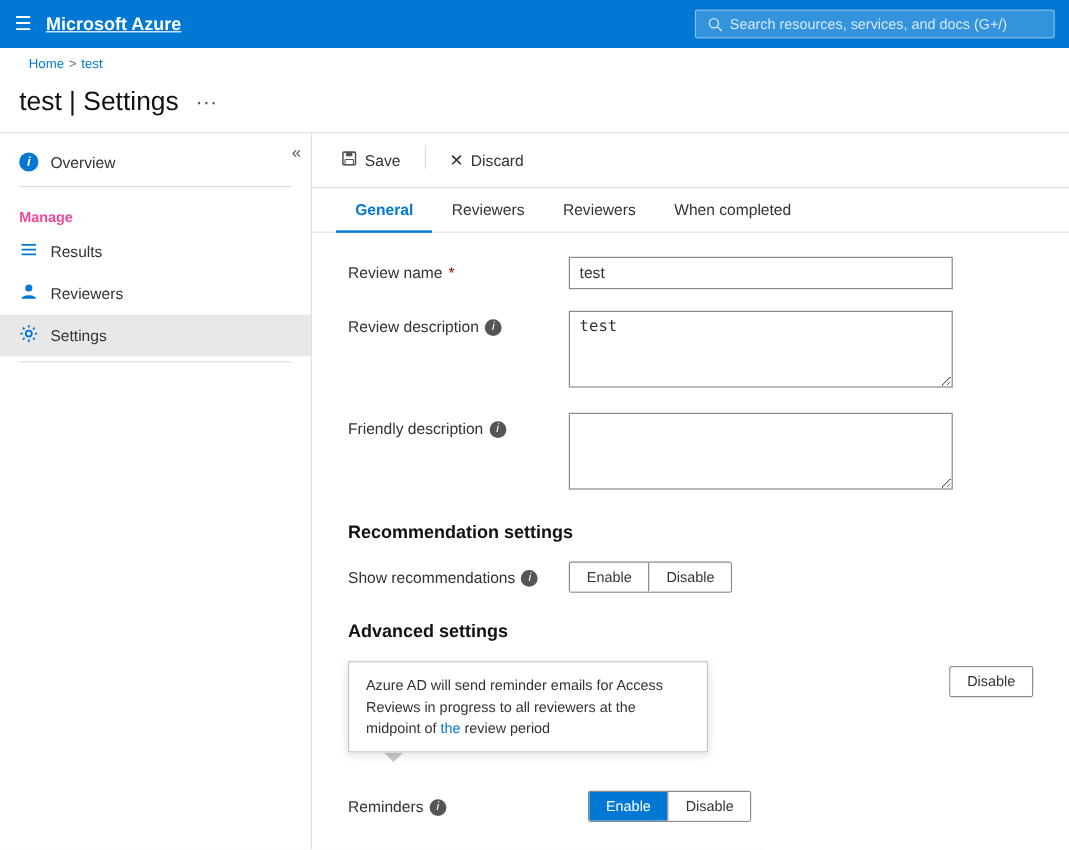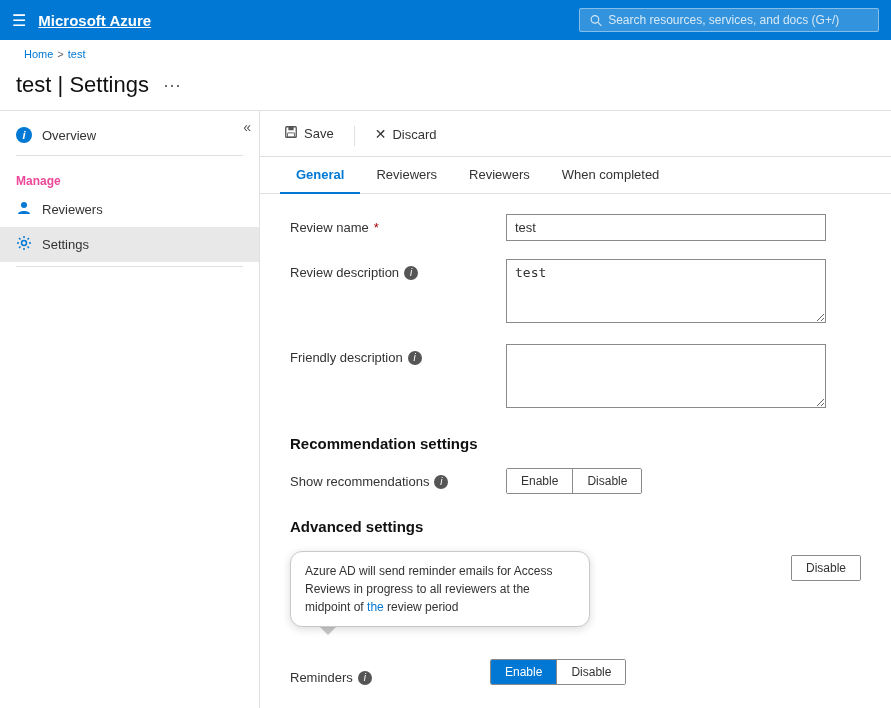--- a/index.html
+++ b/index.html
@@ -159,21 +159,21 @@
     .content-area {
       flex: 1;
       padding: 0;
       background: white;
       overflow-y: auto;
     }
 
     
     .toolbar {
       display: flex;
-      align-items: flex-end;
+      align-items: flex-start;
       gap: 16px;
       padding: 10px 20px;
       border-bottom: 1px solid #e0e0e0;
     }
     .toolbar-btn {
       display: flex;
       align-items: center;
       gap: 6px;
       background: none;
       border: none;
@@ -207,21 +207,21 @@
     }
 
     
     .form-area {
       padding: 20px 30px;
     }
     .form-row {
       display: flex;
       align-items: flex-start;
       margin-bottom: 18px;
-      gap: 36px;
+      gap: 4px;
     }
     .form-label {
       width: 180px;
       min-width: 180px;
       font-size: 13px;
       color: #333;
       padding-top: 6px;
       display: flex;
       align-items: center;
       gap: 5px;
@@ -290,21 +290,21 @@
     }
     .toggle-btn.active-blue {
       background: #0078d4;
       color: white;
     }
 
     
     .tooltip-callout {
       background: white;
       border: 1px solid #c8c8c8;
-      border-radius: 12px;
+      border-radius: 0;
       padding: 10px 14px;
       font-size: 12px;
       color: #333;
       max-width: 300px;
       box-shadow: 0 2px 8px rgba(0,0,0,0.15);
       position: relative;
       line-height: 1.5;
     }
     .tooltip-callout .link { color: #0078d4; text-decoration: none; }
     .tooltip-arrow-down {
@@ -317,21 +317,21 @@
     .advanced-label-area {
       flex: 1;
     }
     .advanced-toggle-area {
       display: flex;
       align-items: flex-start;
       padding-top: 4px;
     }
     .reminders-row {
       display: flex;
-      align-items: flex-end;
+      align-items: flex-start;
       margin-top: 24px;
       padding-left: 0;
     }
   </style>
 </head>
 <body>
 
 <div class="top-nav">
   <span class="hamburger">☰</span>
   <span class="app-title">Microsoft Azure</span>
@@ -368,20 +368,30 @@
 
       <div class="sidebar-item">
         <span class="icon-circle-i">i</span>
         <span>Overview</span>
       </div>
 
       <hr class="sidebar-divider">
 
       <div class="sidebar-section-label">Manage</div>
 
+      <div class="sidebar-item">
+        <span class="icon-list">
+          <svg width="16" height="16" viewBox="0 0 16 16">
+            <line x1="2" y1="4" x2="14" y2="4" stroke="#0078d4" stroke-width="1.5"></line>
+            <line x1="2" y1="8" x2="14" y2="8" stroke="#0078d4" stroke-width="1.5"></line>
+            <line x1="2" y1="12" x2="14" y2="12" stroke="#0078d4" stroke-width="1.5"></line>
+          </svg>
+        </span>
+        <span>Results</span>
+      </div>
 
       <div class="sidebar-item">
         <span class="icon-people">
           <svg width="16" height="16" viewBox="0 0 16 16">
             <circle cx="8" cy="5" r="3" fill="#0078d4"></circle>
             <path d="M2 14 c0-4 12-4 12 0" fill="#0078d4"></path>
           </svg>
         </span>
         <span>Reviewers</span>
       </div>

